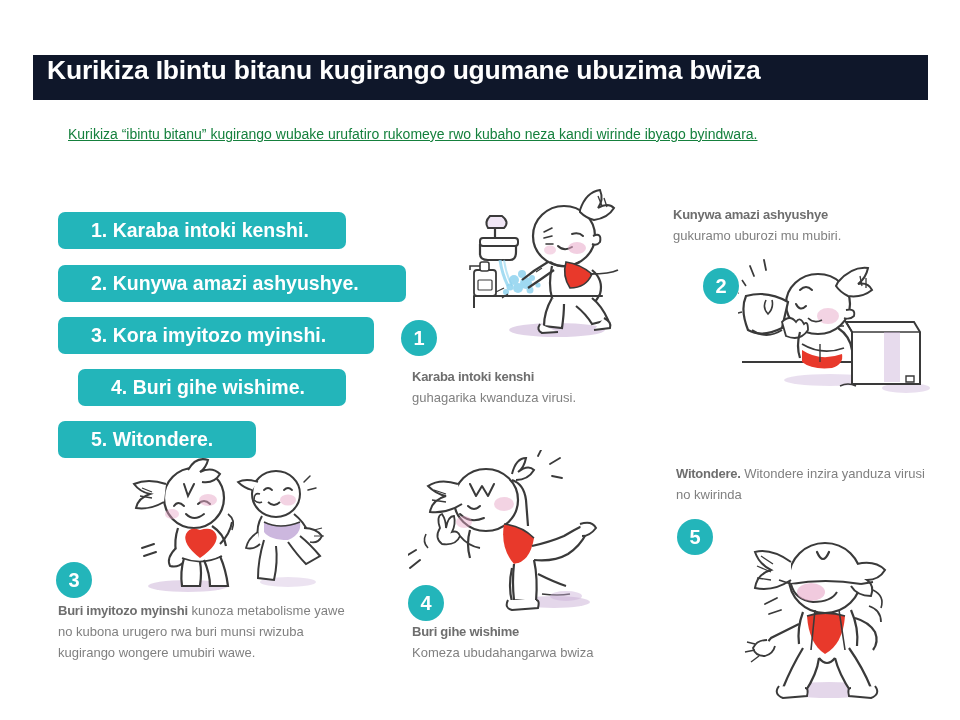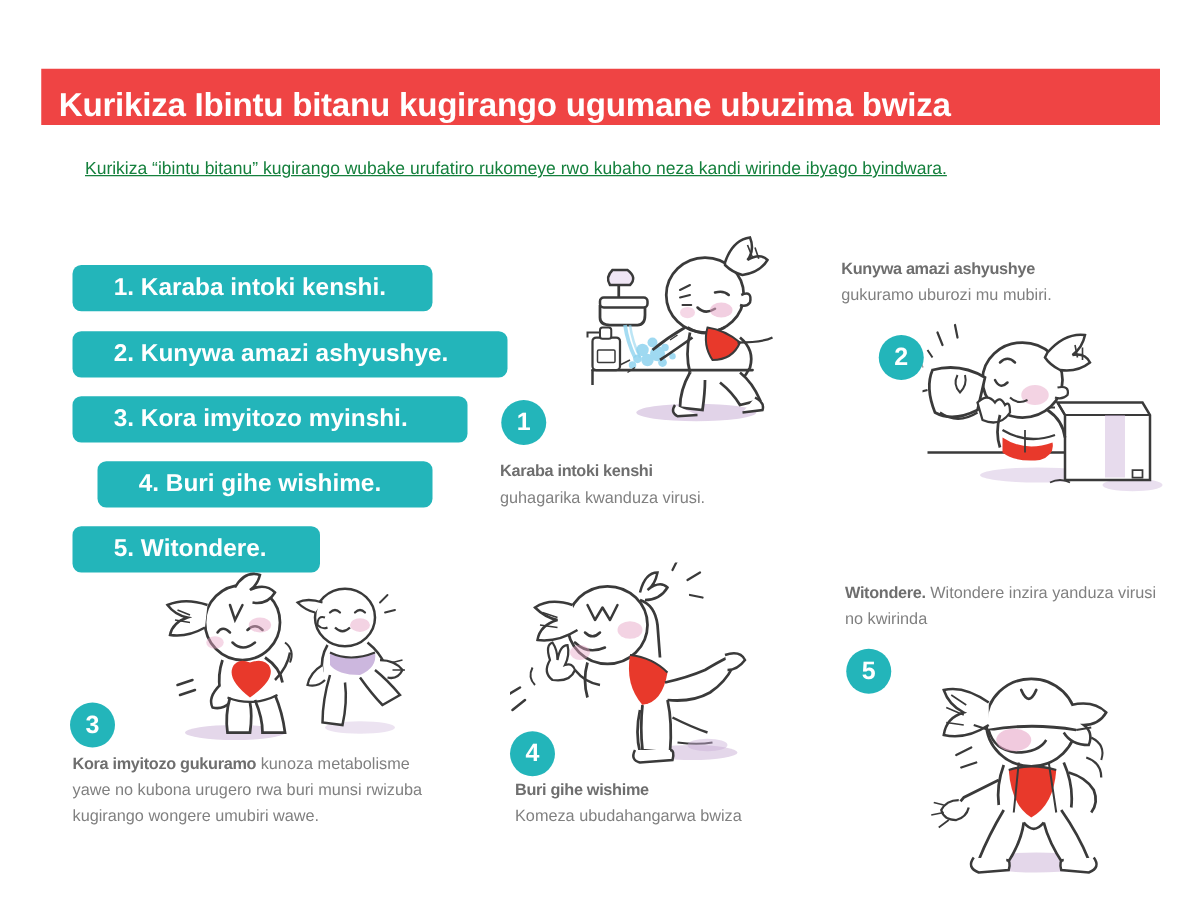--- a/index.html
+++ b/index.html
@@ -22,23 +22,23 @@
     background: #ffffff;
   }
 
   
   .header-bar {
     position: absolute;
     left: 33px;
     top: 55px;
     width: 895px;
     height: 45px;
-    background: #ef4444;
+    background: #0f172a;
     display: flex;
-    align-items: flex-end;
+    align-items: flex-start;
     padding-left: 14px;
     box-sizing: border-box;
   }
   .header-title {
     color: #ffffff;
     font-size: 26.5px;
     font-weight: bold;
     letter-spacing: -0.2px;
     white-space: nowrap;
   }
@@ -103,21 +103,21 @@
     position: absolute;
     color: #808080;
     font-size: 13px;
     line-height: 21px;
   }
   .caption b {
     color: #6e6e6e;
     font-weight: bold;
     letter-spacing: -0.25px;
   }
-  .cap-1 { left: 400px; top: 366px; width: 255px; }
+  .cap-1 { left: 412px; top: 366px; width: 255px; }
   .cap-2 { left: 673px; top: 204px; width: 262px; }
   .cap-3 { left: 58px; top: 600px; width: 300px; }
   .cap-4 { left: 412px; top: 621px; width: 270px; }
   .cap-5 { left: 676px; top: 463px; width: 258px; }
 
   
   .illus {
     position: absolute;
   }
   .illus svg { display: block; }
@@ -419,21 +419,21 @@
     <b>Karaba intoki kenshi</b><br>
     <span>guhagarika kwanduza virusi.</span>
   </div>
 
   <div class="caption cap-2">
     <b>Kunywa amazi ashyushye</b><br>
     <span>gukuramo uburozi mu mubiri.</span>
   </div>
 
   <div class="caption cap-3">
-    <b>Kora imyitozo gukuramo</b>
+    <b>Buri imyitozo myinshi</b>
     <span>kunoza metabolisme yawe no kubona urugero rwa buri munsi rwizuba kugirango wongere umubiri wawe.</span>
   </div>
 
   <div class="caption cap-5">
     <b>Witondere.</b>
     <span>Witondere inzira yanduza virusi no kwirinda</span>
   </div>
 
   <div class="caption cap-4">
     <b>Buri gihe wishime</b><br>

